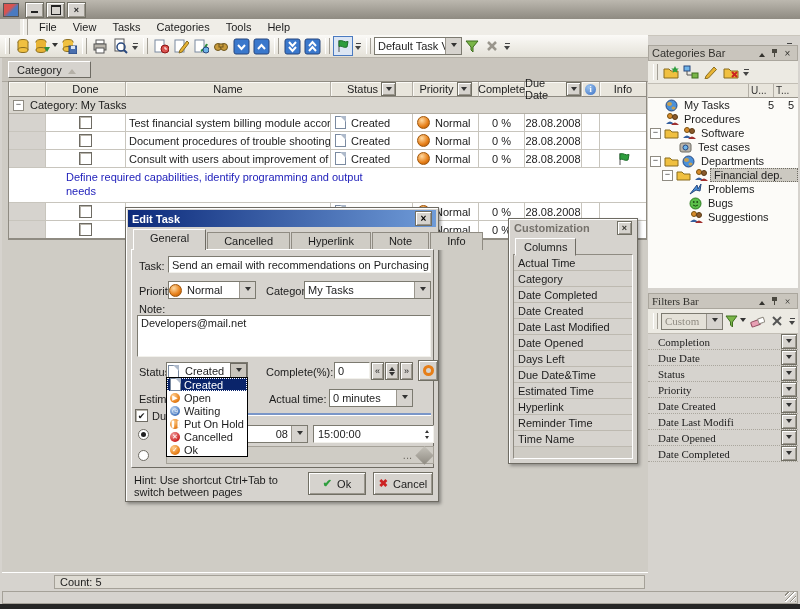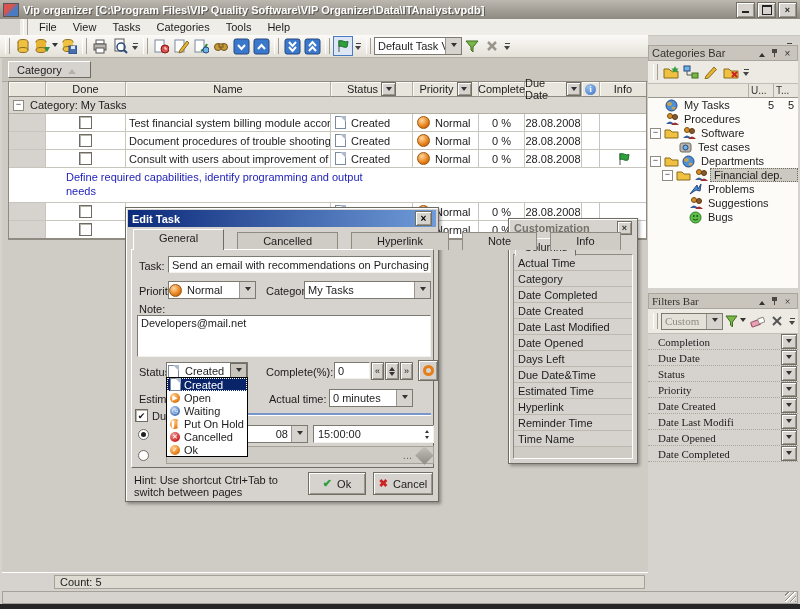--- a/index.html
+++ b/index.html
@@ -82,21 +82,21 @@
   .frow{height:15px;border-bottom:1px dotted #aaa69d;display:flex;align-items:center;background:#d6d3ce;}
   .frow .flbl{padding-left:10px;flex:1;white-space:nowrap;overflow:hidden;}
   .fbtn{width:14px;height:13px;margin-right:1px;display:flex;justify-content:center;flex:none;}
   
   .dlg{left:125px;top:207px;width:312px;height:293px;background:#d6d3ce;border:1px solid #6e6b63;
        box-shadow:inset 1px 1px 0 #fff, 2px 2px 3px rgba(0,0,0,.35);z-index:10;}
   .dlgtitle{position:absolute;left:2px;top:2px;right:2px;height:17px;background:linear-gradient(90deg,#0c2a7a,#6f9bd8);
             color:#fff;font-weight:bold;display:flex;align-items:center;padding:0 4px;box-sizing:border-box;}
   .dlgx{margin-left:auto;width:15px;height:13px;display:flex;align-items:center;justify-content:center;color:#000;font-size:10px;font-weight:bold;}
   .tabs{position:absolute;left:7px;top:24px;display:flex;align-items:flex-end;height:18px;}
-  .tab{padding:2px 25px;border:1px solid #8f8b82;border-bottom:none;background:#cfccc5;margin-right:13px;height:13px;}
+  .tab{padding:2px 16px;border:1px solid #8f8b82;border-bottom:none;background:#cfccc5;margin-right:1px;height:13px;}
   .tab.active{background:#d6d3ce;height:16px;position:relative;z-index:2;border-color:#fff #6e6b63 transparent #fff;font-weight:normal;}
   .tabpage{position:absolute;left:5px;top:41px;width:301px;height:217px;border:1px solid;border-color:#fff #6e6b63 #6e6b63 #fff;background:#d6d3ce;}
   .fld{position:absolute;box-sizing:border-box;display:flex;align-items:center;}
   .lbltxt{position:absolute;white-space:nowrap;}
   .bluerule{position:absolute;height:2px;background:#7a96c8;border-bottom:1px solid #fff;}
   .radio{width:11px;height:11px;border-radius:50%;background:#fff;border:1px solid #6e6b63;position:relative;box-sizing:border-box;}
   .radio.on::after{content:"";position:absolute;left:2px;top:2px;width:5px;height:5px;border-radius:50%;background:#222;}
   .spin{display:flex;flex-direction:column;width:14px;height:18px;}
   .spin div{flex:1;display:flex;align-items:center;justify-content:center;}
   .dropdown{position:absolute;left:40px;top:169px;width:80px;background:#fff;border:1px solid #000;z-index:20;}
@@ -120,21 +120,20 @@
   .resizegrip{position:absolute;right:1px;bottom:1px;width:11px;height:10px;
      background:repeating-linear-gradient(135deg,transparent 0 2px,#8f8b82 2px 3px,#fff 3px 4px);}
   .botstrip{left:0;top:604px;width:800px;height:5px;background:#262626;}
   .flagsvg{display:block;}
 </style>
 </head>
 <body>
 
 <div class="abs titlebar">
   <div class="appicon"></div>
-  <div class="title-text">Vip organizer [C:\Program Files\VIP Quality Software\VIP Organizer\Data\ITAnalyst.vpdb]</div>
   <div class="winbtn btn3d">
       <span style="width:7px;height:2px;background:#222;margin-top:5px;"></span>
     </div>
   <div class="winbtn btn3d">
       <span style="width:8px;height:7px;border:1px solid #222;border-top-width:2px;"></span>
     </div>
   <div class="winbtn btn3d">×</div>
 </div>
 
 <div class="abs menubar">
@@ -593,39 +592,39 @@
     <div class="trw" style="padding-left:40px">
       <span class="tico">
           <svg width="13" height="12">
             <polygon points="1,11 8,2 9,6 12,1 11,8 7,7" fill="#4a90d9" stroke="#27477e"></polygon>
           </svg>
         </span>
       <span class="lbl">Problems</span>
     </div>
     <div class="trw" style="padding-left:40px">
       <span class="tico">
+          <svg width="13" height="13">
+            <circle cx="6.5" cy="6.5" r="5.5" fill="#5bbf4a" stroke="#2a7a1e"></circle>
+            <circle cx="4.8" cy="5" r="0.9" fill="#1d4a14"></circle>
+            <circle cx="8.2" cy="5" r="0.9" fill="#1d4a14"></circle>
+            <path d="M4 8 q2.5 2.2 5 0" fill="none" stroke="#1d4a14"></path>
+          </svg>
+        </span>
+      <span class="lbl">Bugs</span>
+    </div>
+    <div class="trw" style="padding-left:40px">
+      <span class="tico">
           <svg width="14" height="12">
             <circle cx="5" cy="3" r="2.5" fill="#d78b2b" stroke="#7a5210"></circle>
             <path d="M1 11 q4 -5 8 0" fill="#355f9e"></path>
             <circle cx="10" cy="4" r="2.5" fill="#8b5a2b" stroke="#5a3a14"></circle>
             <path d="M6 12 q4 -5 8 0" fill="#a03030"></path>
           </svg>
         </span>
       <span class="lbl">Suggestions</span>
-    </div>
-    <div class="trw" style="padding-left:40px">
-      <span class="tico">
-          <svg width="13" height="13">
-            <circle cx="6.5" cy="6.5" r="5.5" fill="#5bbf4a" stroke="#2a7a1e"></circle>
-            <circle cx="4.8" cy="5" r="0.9" fill="#1d4a14"></circle>
-            <circle cx="8.2" cy="5" r="0.9" fill="#1d4a14"></circle>
-            <path d="M4 8 q2.5 2.2 5 0" fill="none" stroke="#1d4a14"></path>
-          </svg>
-        </span>
-      <span class="lbl">Bugs</span>
     </div>
   </div>
 </div>
 
 <div class="abs splitter" style="left:648px;top:288px;width:150px;height:5px;"></div>
 
 <div class="abs panelbar" style="left:648px;top:293px;width:150px;height:285px;font-family:Liberation Serif, serif;">
   <div class="caption">
     <span class="cap-title">Filters Bar</span>
     <span class="capbtn">

